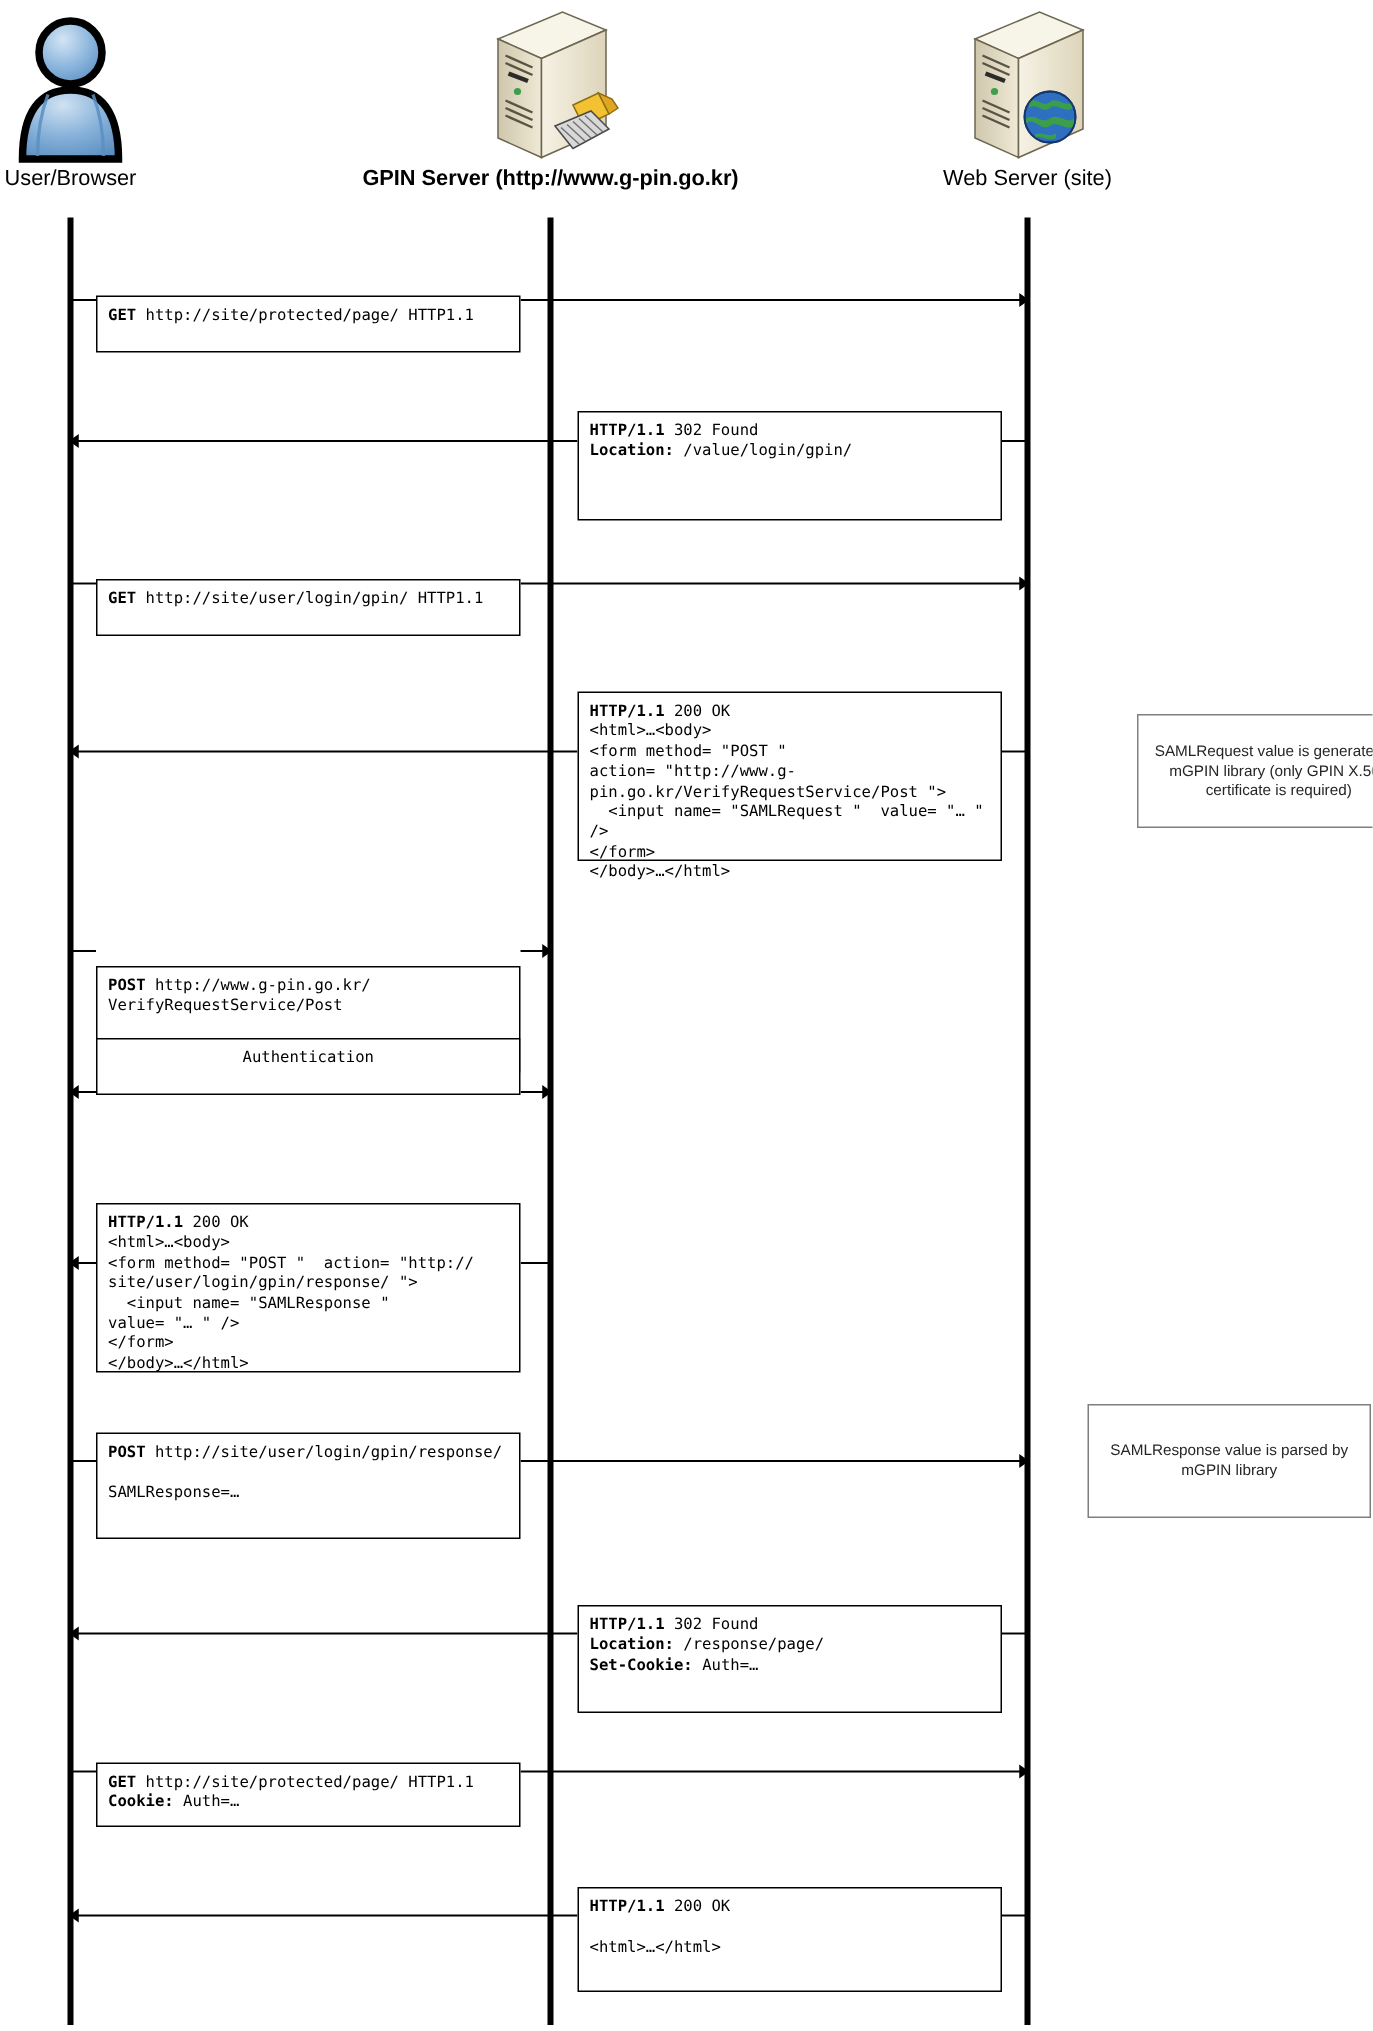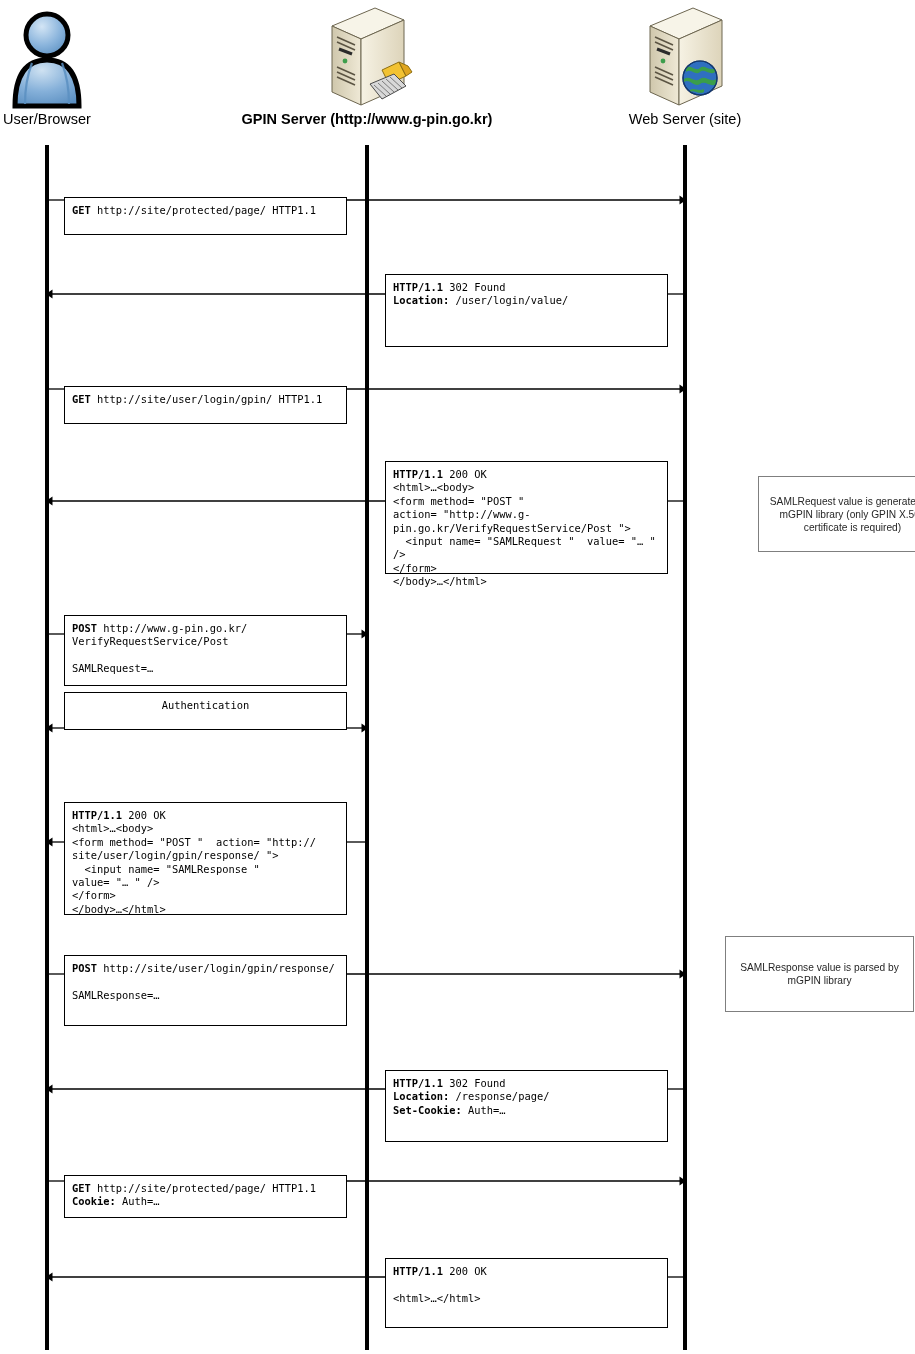--- a/index.html
+++ b/index.html
@@ -235,24 +235,24 @@
     </div>
     <div class="actor-label">Web Server (site)</div>
   </div>
 
   <div class="lifeline" style="left:45px; top:145px; height:1205px;"></div>
   <div class="lifeline" style="left:365px; top:145px; height:1205px;"></div>
   <div class="lifeline" style="left:683px; top:145px; height:1205px;"></div>
 
   <div id="msg-layer">
       <div class="msgbox" style="left: 64px; top: 181px; width: 283px; height: 38px;"><div><b>GET</b><span> http://site/protected/page/ HTTP1.1</span></div></div>
-      <div class="msgbox" style="left: 385px; top: 258px; width: 283px; height: 73px;"><div><b>HTTP/1.1</b><span> 302 Found</span></div><div><b>Location:</b><span> /user/login/value/</span></div></div>
+      <div class="msgbox" style="left: 385px; top: 258px; width: 283px; height: 73px;"><div><b>HTTP/1.1</b><span> 302 Found</span></div><div><b>Location:</b><span> /value/login/gpin/</span></div></div>
       <div class="msgbox" style="left: 64px; top: 370px; width: 283px; height: 38px;"><div><b>GET</b><span> http://site/user/login/gpin/ HTTP1.1</span></div></div>
       <div class="msgbox" style="left: 385px; top: 445px; width: 283px; height: 113px;"><div><b>HTTP/1.1</b><span> 200 OK</span></div><div><span>&lt;html&gt;…&lt;body&gt;</span></div><div><span>&lt;form method=&nbsp;"POST&nbsp;"&nbsp; action=&nbsp;"http://www.g-</span></div><div><span>pin.go.kr/VerifyRequestService/Post&nbsp;"&gt;</span></div><div><span>  &lt;input name=&nbsp;"SAMLRequest&nbsp;"&nbsp; value=&nbsp;"…&nbsp;" /&gt;</span></div><div><span>&lt;/form&gt;</span></div><div><span>&lt;/body&gt;…&lt;/html&gt;</span></div></div>
-      <div class="msgbox" style="left: 64px; top: 599px; width: 283px; height: 71px;"><div><b>POST</b><span> http://www.g-pin.go.kr/</span></div><div><span>VerifyRequestService/Post</span></div><div>&nbsp;<span></span></div><div><span>SAMLRequest=…</span></div></div>
+      <div class="msgbox" style="left: 64px; top: 628px; width: 283px; height: 71px;"><div><b>POST</b><span> http://www.g-pin.go.kr/</span></div><div><span>VerifyRequestService/Post</span></div><div>&nbsp;<span></span></div><div><span>SAMLRequest=…</span></div></div>
       <div class="msgbox center" style="left: 64px; top: 676px; width: 283px; height: 38px;"><div><span>Authentication</span></div></div>
       <div class="msgbox" style="left: 64px; top: 786px; width: 283px; height: 113px;"><div><b>HTTP/1.1</b><span> 200 OK</span></div><div><span>&lt;html&gt;…&lt;body&gt;</span></div><div><span>&lt;form method=&nbsp;"POST&nbsp;"&nbsp; action=&nbsp;"http://</span></div><div><span>site/user/login/gpin/response/&nbsp;"&gt;</span></div><div><span>  &lt;input name=&nbsp;"SAMLResponse&nbsp;"&nbsp; value=&nbsp;"…&nbsp;" /&gt;</span></div><div><span>&lt;/form&gt;</span></div><div><span>&lt;/body&gt;…&lt;/html&gt;</span></div></div>
       <div class="msgbox" style="left: 64px; top: 939px; width: 283px; height: 71px;"><div><b>POST</b><span> http://site/user/login/gpin/response/</span></div><div>&nbsp;<span></span></div><div><span>SAMLResponse=…</span></div></div>
       <div class="msgbox" style="left: 385px; top: 1054px; width: 283px; height: 72px;"><div><b>HTTP/1.1</b><span> 302 Found</span></div><div><b>Location:</b><span> /response/page/</span></div><div><b>Set-Cookie:</b><span> Auth=…</span></div></div>
       <div class="msgbox" style="left: 64px; top: 1159px; width: 283px; height: 43px;"><div><b>GET</b><span> http://site/protected/page/ HTTP1.1</span></div><div><b>Cookie:</b><span> Auth=…</span></div></div>
       <div class="msgbox" style="left: 385px; top: 1242px; width: 283px; height: 70px;"><div><b>HTTP/1.1</b><span> 200 OK</span></div><div>&nbsp;<span></span></div><div><span>&lt;html&gt;…&lt;/html&gt;</span></div></div>
     </div>
 
   <div id="note-layer">
       <div class="notebox" style="left: 758px; top: 464px; width: 189px; height: 76px; margin-top: 12px;">

